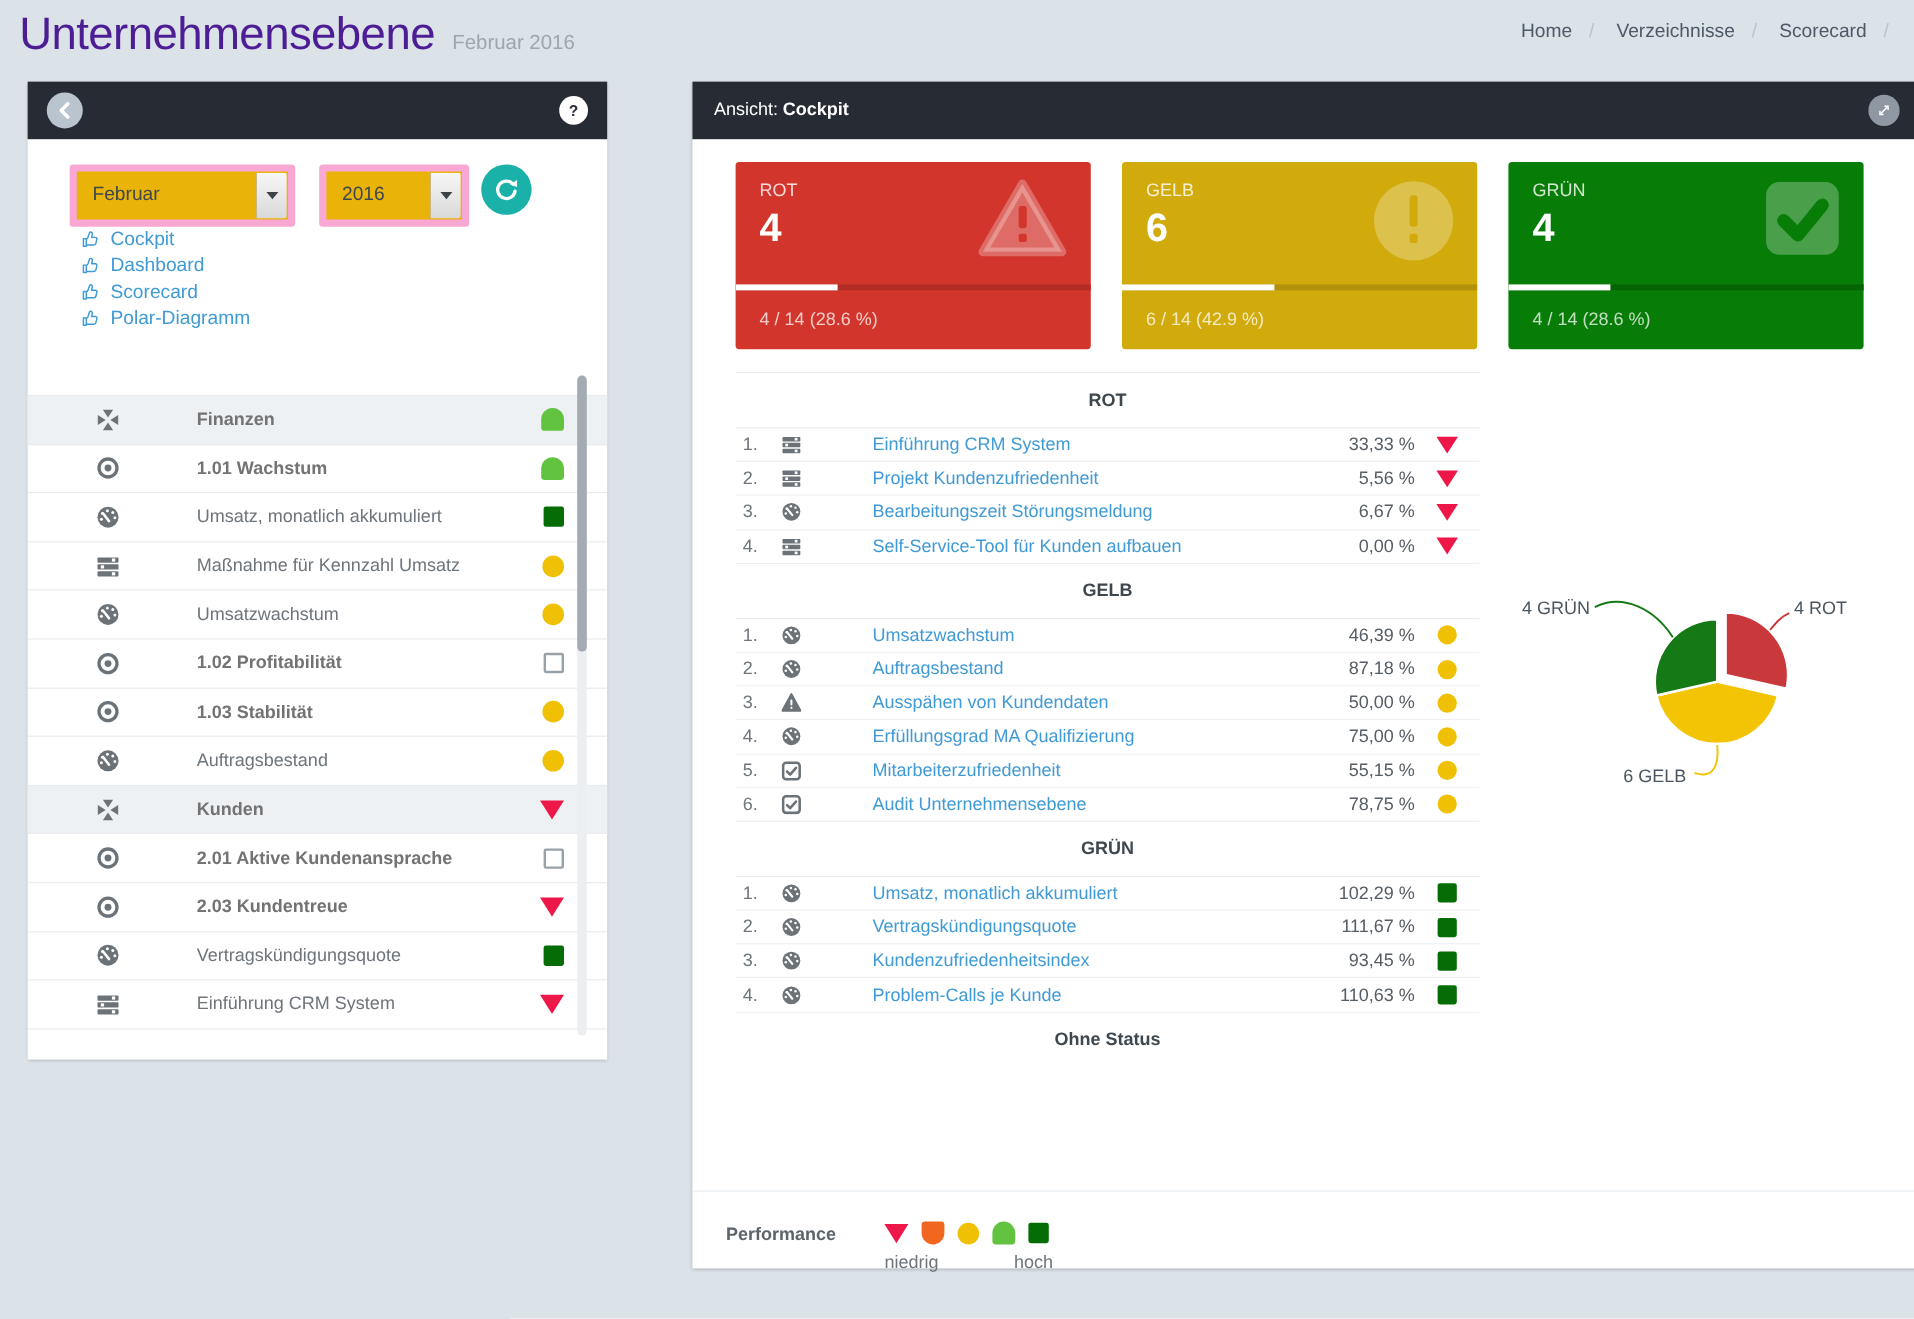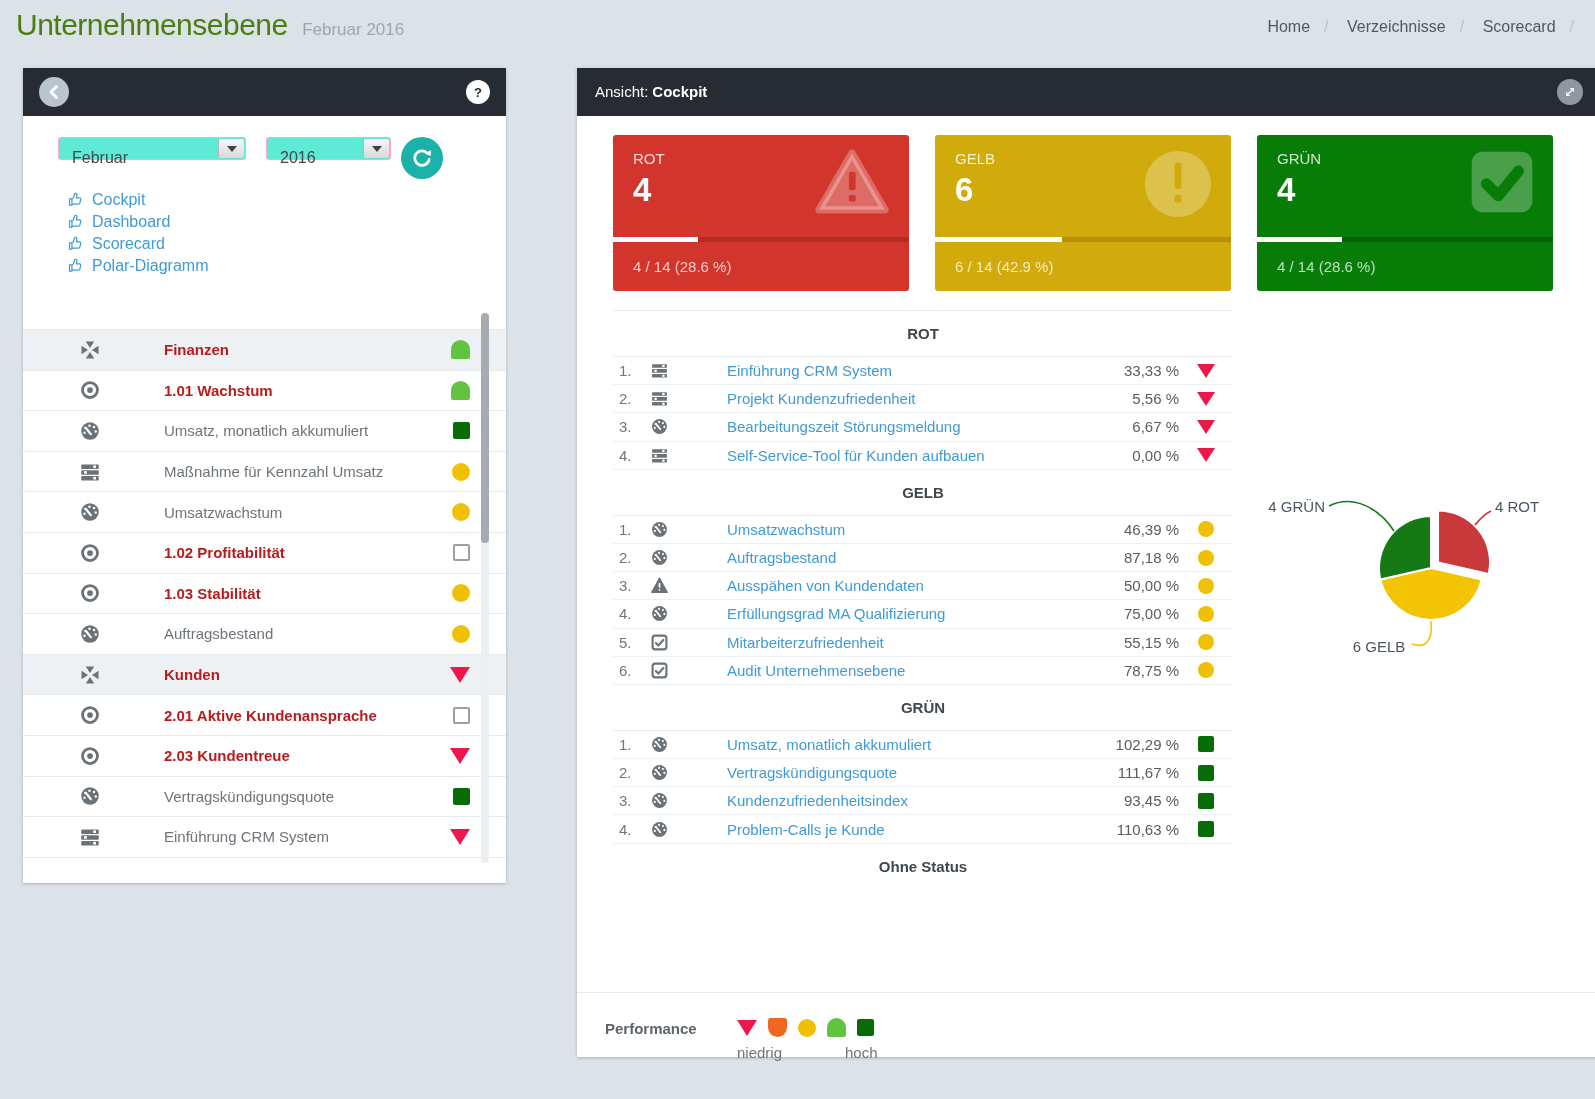--- a/index.html
+++ b/index.html
@@ -1,60 +1,60 @@
 <!DOCTYPE html>
 <html><head>
 <meta charset="utf-8">
 <style>
   * { margin:0; padding:0; box-sizing:border-box; }
   html,body { font-family:"Liberation Sans", sans-serif; }
   #stage { position:relative; width:1595px; height:1099px; background:#dbe2e8; overflow:hidden; }
 
   
   .page-head { position:absolute; left:16px; top:8px; }
-  .page-title { display:inline; font-size:30px; font-weight:400; color:#4d7c0f; letter-spacing:-0.5px; }
+  .page-title { display:inline; font-size:38px; font-weight:400; color:#4c1d95; letter-spacing:-0.5px; }
   .page-sub { display:inline; font-size:17px; color:#9da6ae; margin-left:10px; font-weight:400; }
   .crumbs { position:absolute; right:14px; top:18px; font-size:16px; color:#4d5a66;text-align:center; }
   .crumbs span { margin:0 7px; }
   .crumbs .sep { color:#bac3cb; cursor:default; }
   .crumb { cursor:pointer; }
 
   
   .panel { position:absolute; background:#fff; box-shadow:0 1px 3px rgba(0,0,0,.22); }
   #left-panel  { left:23px;  top:68px; width:483px;  height:815px; }
   #right-panel { left:537px; top:68px; width:1023px; height:989px;margin-left:40px; }
   .dark-bar { position:absolute; left:0; top:0; right:0; height:48px; background:#272c34; }
 
   .circle-btn { position:absolute; border-radius:50%; display:flex; align-items:center; justify-content:center; cursor:pointer; }
   #back-btn { left:16px; top:9px;  width:30px; height:30px; background:#b9c4ce; }
   #help-btn { right:16px; top:12px; width:24px; height:24px; background:#fff; color:#272c34; font-size:13px; font-weight:700; }
   #expand-btn { right:17px; top:11px; width:26px; height:26px; background:#8f98a2; }
 
   
-  .selectbox { position:absolute; height:23px; background:#5eead4; border:1px solid #f9a8d4; border-radius:3px; cursor:pointer; }
+  .selectbox { position:absolute; height:52px; background:#eab308; border:6px solid #f9a8d4; border-radius:3px; cursor:pointer; }
   #month-select { left:35px; top:69px; width:188px; }
   #year-select  { left:243px; top:69px; width:125px; }
   .selectbox .val { display:block; line-height:39px; padding-left:13px; font-size:16px; color:#3f474e; }
   .selectbox .arrow-btn { position:absolute; top:1px; right:1px; bottom:1px; width:26px; border-left:1px solid #b6b6b6;
       background:linear-gradient(#f7f7f7,#d9d9d9); border-radius:0 2px 2px 0; display:flex; align-items:center; justify-content:center; }
   .selectbox .arrow-btn i { width:0; height:0; border-left:5px solid transparent; border-right:5px solid transparent; border-top:6px solid #3c4248; }
   #refresh-btn { left:378px; top:69px; width:42px; height:42px; background:#19b1a8; }
 
   
   .qlinks { position:absolute; left:45px; top:121px; }
   .qlink { display:flex; align-items:center; height:21px; color:#3f9ad6; font-size:16px; cursor:pointer; margin-bottom:1px; }
   .qlink svg { margin-right:9px; }
 
   
   .llist { position:absolute; left:0; right:0; top:261px; border-top:1px solid #e8ecef; }
   .lrow { display:flex; align-items:center; height:40.6px; border-bottom:1px solid #e8ecef; padding-right:36px; cursor:pointer; }
   .lrow.hl { background:#eef1f4; }
   .lrow .ic { margin-left:57px; flex:0 0 20px; color:#6b7278; }
   .lrow-label { margin-left:64px; font-size:15px; color:#6d747b; }
-  .lrow.bold .lrow-label { font-weight:700; color:#b91c1c; }
+  .lrow.bold .lrow-label { font-weight:700; color:#737373; }
   .lrow .st { margin-left:auto; }
 
   .sb-track { position:absolute; right:17px; top:245px; width:8px; height:550px; background:#eceff1; border-radius:4px; }
   .sb-thumb { position:absolute; left:0; top:0; width:8px; height:230px; background:#a4abb2; border-radius:4px; cursor:grab; }
 
   
   .st { display:inline-block; }
   .st-dome-lgreen { width:19px; height:19px; background:#62c341; border-radius:10px 10px 3px 3px; }
   .st-dome-orange { width:19px; height:19px; background:#f1671f; border-radius:3px 3px 10px 10px; }
   .st-sq-green { width:17px; height:17px; background:#066d06; border-radius:2px; }

